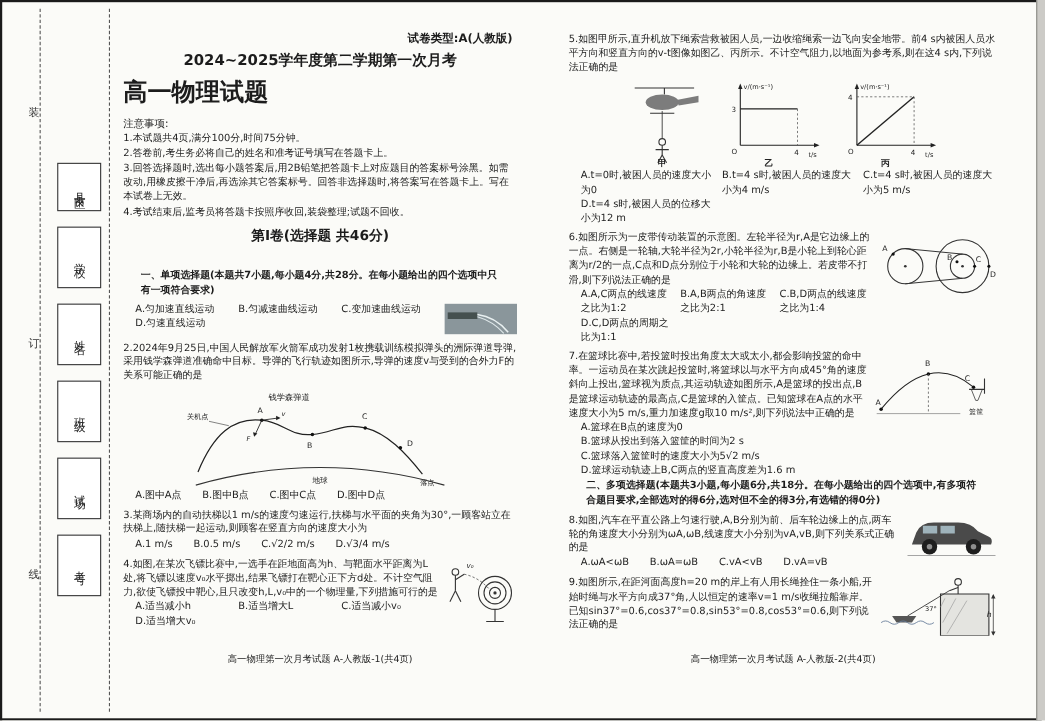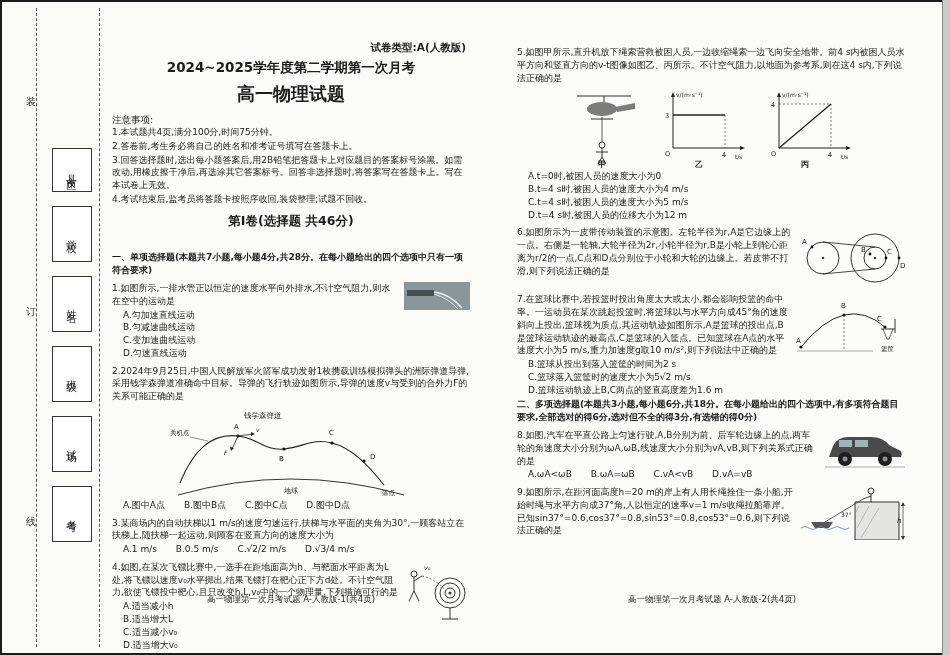--- a/index.html
+++ b/index.html
@@ -10,32 +10,32 @@
   .edge-bottom{position:absolute;bottom:0;left:0;width:947px;height:2px;background:#1b1b1b;}
   .edge-right-band{position:absolute;top:0;right:0;width:7px;height:655px;background:#cccbc7;border-left:1px solid #8a8a86;}
   .bind-line{position:absolute;top:8px;bottom:8px;border-left:1px dashed #555;}
   .line1{left:36px;} .line2{left:99px;}
   .bind-char{position:absolute;left:26px;width:10px;font-size:10px;color:#333;}
   .bind-box{position:absolute;left:52px;width:38px;border:1px solid #333;background:#fff;display:flex;align-items:center;justify-content:center;}
   .bind-box span{writing-mode:vertical-rl;text-orientation:upright;font-size:10.5px;letter-spacing:3px;color:#222;}
   .col{position:absolute;top:28px;font-size:9px;line-height:1.42;}
   .col-left{left:112px;width:358px;}
   .col-right{left:517px;width:390px;top:30px;}
-  .exam-type{text-align:right;font-weight:bold;font-size:10.5px;padding-right:4px;margin-top:12px;}
+  .exam-type{text-align:right;font-weight:bold;font-size:10.5px;padding-right:4px;}
   .term-title{text-align:center;font-weight:bold;font-size:13.5px;margin-top:3px;}
-  .subject-title{text-align:center;font-weight:bold;font-size:18px;margin:4px 0 6px;}
+  .subject-title{text-align:left;font-weight:bold;font-size:22px;margin:4px 0 6px;}
   .notes-title{font-weight:normal;font-size:9.5px;}
   .notes p{margin:0 0 1px;}
   .sec-title{text-align:center;font-weight:bold;font-size:12.5px;margin:6px 0 22px;}
-  .part-header{font-weight:bold;margin:2px 0;}
+  .part-header{font-weight:bold;margin:2px 16px;}
   .q{margin-top:5px;}
   .q::after{content:"";display:block;clear:both;}
   .stem{display:block;}
   .opts{padding-left:11px;margin-top:1px;}
-  .opts.grid2{display:grid;grid-template-columns:1fr;column-gap:6px;}
+  .opts.grid2{display:grid;grid-template-columns:1fr 1fr 1fr;column-gap:6px;}
   .opts.inline span{display:inline-block;margin-right:16px;}
   .opts.list span{display:block;}
   .fig-right{float:right;margin:0 0 2px 6px;}
   .fig-center{display:block;margin:2px auto;}
   .fig-row{display:flex;align-items:flex-end;justify-content:center;gap:14px;margin:2px 0;}
   .footer{position:absolute;top:594px;text-align:center;font-size:8.5px;color:#222;}
   .f-left{left:112px;width:358px;text-align:center;}
   .f-right{left:517px;width:390px;}
   svg text{font-family:"DejaVu Sans","Liberation Sans",sans-serif;fill:#222;}
 </style>
@@ -89,21 +89,20 @@
     <div class="sec-title">第Ⅰ卷(选择题 共46分)</div>
     <div class="part-header">一、单项选择题(本题共7小题,每小题4分,共28分。在每小题给出的四个选项中只有一项符合要求)</div>
 
     <div class="q">
       <svg class="fig-right" width="66" height="28" viewBox="0 0 66 28">
         <rect x="0" y="0" width="66" height="28" fill="#8a969b"></rect>
         <rect x="3" y="8" width="27" height="6" fill="#45504f"></rect>
         <path d="M30,10 Q46,12 58,26" stroke="#e9f0f1" stroke-width="1.4" fill="none"></path>
         <path d="M30,12 Q44,16 54,27" stroke="#dfe8ea" stroke-width="1" fill="none"></path>
       </svg>
-      <span class="stem">1.如图所示,一排水管正以恒定的速度水平向外排水,不计空气阻力,则水在空中的运动是</span>
       <div class="opts grid2">
         <span>A.匀加速直线运动</span>
         <span>B.匀减速曲线运动</span>
         <span>C.变加速曲线运动</span>
         <span>D.匀速直线运动</span>
       </div>
     </div>
 
     <div class="q">
       <span class="stem">2.2024年9月25日,中国人民解放军火箭军成功发射1枚携载训练模拟弹头的洲际弹道导弹,采用钱学森弹道准确命中目标。导弹的飞行轨迹如图所示,导弹的速度v与受到的合外力F的关系可能正确的是</span>
@@ -169,21 +168,21 @@
         <span>A.适当减小h</span>
         <span>B.适当增大L</span>
         <span>C.适当减小v₀</span>
         <span>D.适当增大v₀</span>
       </div>
     </div>
   </div>
 
   <div class="col col-right">
 
-    <div class="q" style="margin-top:16px">
+    <div class="q" style="margin-top:0">
       <span class="stem">5.如图甲所示,直升机放下绳索营救被困人员,一边收缩绳索一边飞向安全地带。前4 s内被困人员水平方向和竖直方向的v-t图像如图乙、丙所示。不计空气阻力,以地面为参考系,则在这4 s内,下列说法正确的是</span>
       <div class="fig-row">
         <svg width="74" height="82" viewBox="0 0 74 82">
           <line x1="8" y1="10" x2="62" y2="10" stroke="#333"></line>
           <line x1="35" y1="10" x2="35" y2="16" stroke="#333"></line>
           <ellipse cx="33" cy="23" rx="15" ry="7" fill="#7c7c7c"></ellipse>
           <path d="M46,21 L66,17 L66,23 L48,26 Z" fill="#7c7c7c"></path>
           <line x1="22" y1="33" x2="44" y2="33" stroke="#333"></line>
           <line x1="33" y1="31" x2="33" y2="56" stroke="#333" stroke-width="0.8"></line>
           <circle cx="33" cy="59" r="3" stroke="#333" fill="none"></circle>
@@ -243,20 +242,26 @@
         <circle cx="13" cy="21" r="1.4" fill="#111"></circle>
         <text x="3" y="18" font-size="7">A</text>
         <circle cx="71" cy="28" r="1.4" fill="#111"></circle>
         <text x="62" y="26" font-size="7">B</text>
         <circle cx="87" cy="32" r="1.4" fill="#111"></circle>
         <text x="88" y="28" font-size="7">C</text>
         <circle cx="100" cy="32" r="1.4" fill="#111"></circle>
         <text x="101" y="42" font-size="7">D</text>
       </svg>
       <span class="stem">6.如图所示为一皮带传动装置的示意图。左轮半径为r,A是它边缘上的一点。右侧是一轮轴,大轮半径为2r,小轮半径为r,B是小轮上到轮心距离为r/2的一点,C点和D点分别位于小轮和大轮的边缘上。若皮带不打滑,则下列说法正确的是</span>
+      <div class="opts grid2">
+        <span>A.A,C两点的线速度之比为1:2</span>
+        <span>B.A,B两点的角速度之比为2:1</span>
+        <span>C.B,D两点的线速度之比为1:4</span>
+        <span>D.C,D两点的周期之比为1:1</span>
+      </div>
     </div>
 
     <div class="q">
       <svg class="fig-right" width="112" height="64" viewBox="0 0 112 64">
         <path d="M6,54 Q50,0 90,34" stroke="#222" stroke-width="1" fill="none"></path>
         <circle cx="6" cy="54" r="1.6" fill="#111"></circle>
         <circle cx="49" cy="22" r="1.6" fill="#111"></circle>
         <circle cx="90" cy="34" r="1.6" fill="#111"></circle>
         <text x="1" y="50" font-size="7">A</text>
         <text x="46" y="15" font-size="7">B</text>
@@ -265,20 +270,21 @@
         <line x1="86" y1="36" x2="100" y2="36" stroke="#333"></line>
         <line x1="88" y1="36" x2="92" y2="46" stroke="#333" stroke-width="0.7"></line>
         <line x1="98" y1="36" x2="94" y2="46" stroke="#333" stroke-width="0.7"></line>
         <line x1="92" y1="46" x2="94" y2="46" stroke="#333" stroke-width="0.7"></line>
         <line x1="100" y1="26" x2="100" y2="40" stroke="#333"></line>
         <text x="86" y="58" font-size="6.5">篮筐</text>
         <line x1="2" y1="58" x2="78" y2="58" stroke="#777" stroke-width="0.6"></line>
       </svg>
       <span class="stem">7.在篮球比赛中,若投篮时投出角度太大或太小,都会影响投篮的命中率。一运动员在某次跳起投篮时,将篮球以与水平方向成45°角的速度斜向上投出,篮球视为质点,其运动轨迹如图所示,A是篮球的投出点,B是篮球运动轨迹的最高点,C是篮球的入筐点。已知篮球在A点的水平速度大小为5 m/s,重力加速度g取10 m/s²,则下列说法中正确的是</span>
       <div class="opts list">
+        <span>A.篮球在B点的速度为0</span>
         <span>B.篮球从投出到落入篮筐的时间为2 s</span>
         <span>C.篮球落入篮筐时的速度大小为5√2 m/s</span>
         <span>D.篮球运动轨迹上B,C两点的竖直高度差为1.6 m</span>
       </div>
     </div>
 
     <div class="part-header">二、多项选择题(本题共3小题,每小题6分,共18分。在每小题给出的四个选项中,有多项符合题目要求,全部选对的得6分,选对但不全的得3分,有选错的得0分)</div>
 
     <div class="q">
       <svg class="fig-right" width="84" height="40" viewBox="0 0 84 40">

